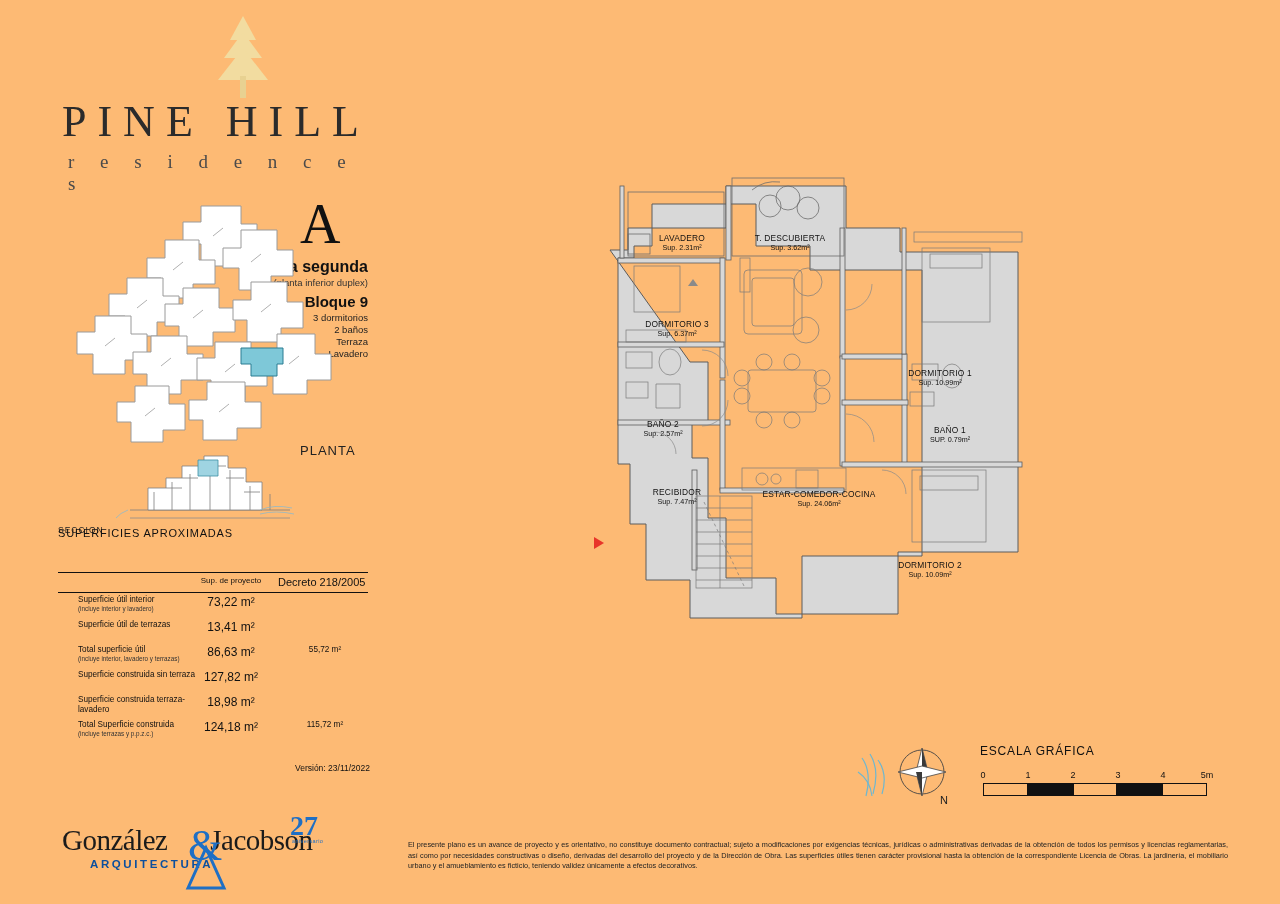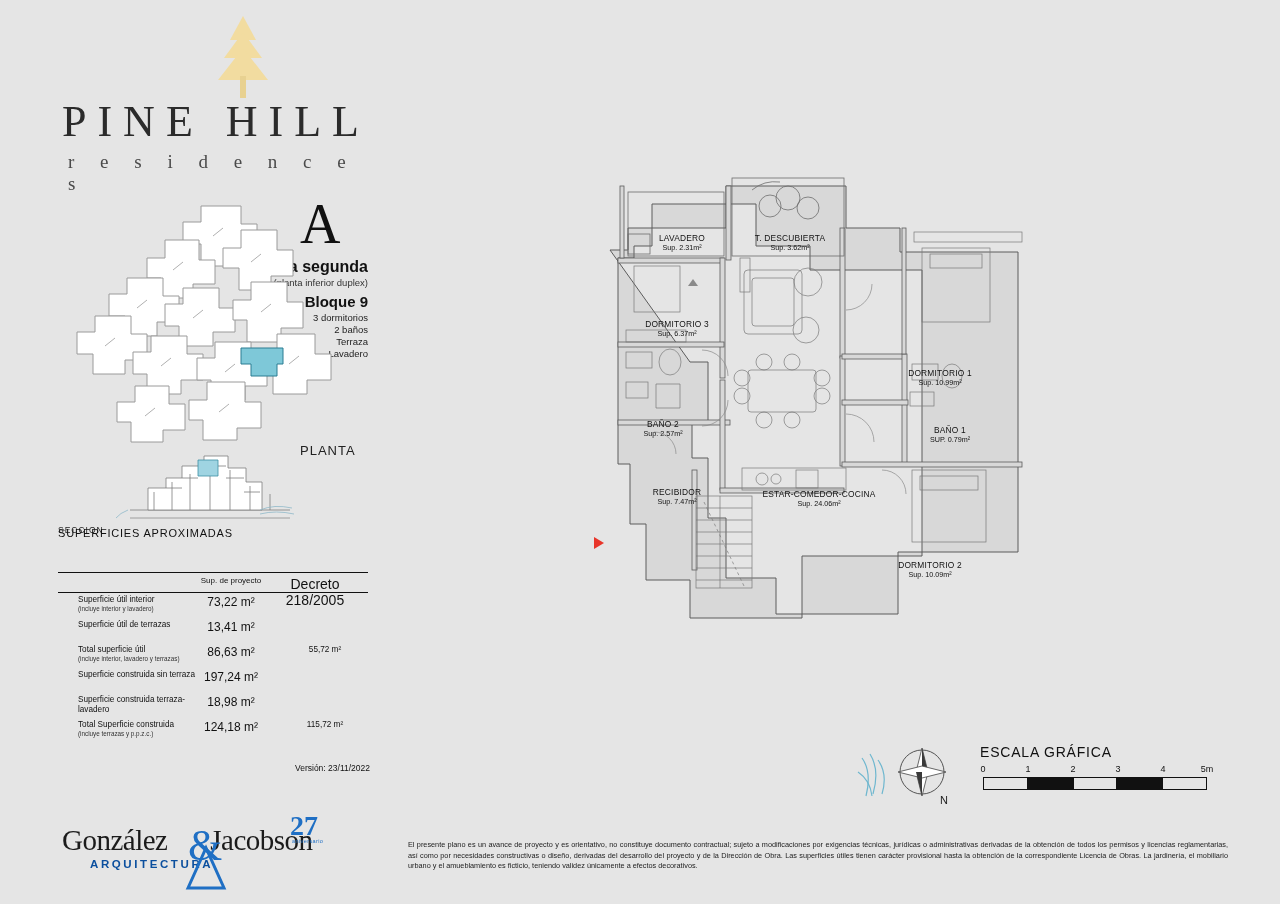--- a/index.html
+++ b/index.html
@@ -11,21 +11,21 @@
     width: 1280px;
     height: 904px;
     position: relative;
     font-family: "Liberation Sans", sans-serif;
     color: #1a1a1a;
     overflow: hidden;
   }
   .sheet {
     position: absolute;
     inset: 0;
-    background: #e5e5e5;
+    background: #fdba74;
   }
 
   
   .logo-block {
     position: absolute;
     left: 58px;
     top: 14px;
     width: 320px;
     height: 170px;
   }
@@ -173,25 +173,24 @@
   .surf-head .h-proj {
     position: absolute;
     left: 130px;
     top: 2px;
     width: 86px;
     text-align: center;
     font-size: 8px;
   }
   .surf-head .h-dec {
     position: absolute;
-    left: 212px;
+    left: 220px;
     top: 2px;
     width: 90px;
-    text-align: center;
-    font-size: 14px;
+    font-size: 11px;
   }
   .surf-row {
     position: relative;
     min-height: 20px;
     padding-top: 5px;
   }
   .surf-row .lbl {
     position: absolute;
     left: 0;
     top: 4px;
@@ -304,24 +303,24 @@
   }
 
   
   .scale-wrap {
     position: absolute;
     left: 980px;
     top: 744px;
     width: 240px;
   }
   .scale-title {
-    font-size: 14px;
+    font-size: 12px;
     letter-spacing: 0.8px;
     color: #111;
-    margin-bottom: 4px;
+    margin-bottom: 12px;
   }
   .scale-nums {
     position: relative;
     height: 13px;
     width: 232px;
   }
   .scale-nums span {
     position: absolute;
     font-size: 9px;
     color: #111;
@@ -510,21 +509,21 @@
       </span>
       <span class="v1">86,63 m²</span>
       <span class="v2">55,72 m²</span>
     </div>
 
     <div class="surf-row">
       <span class="lbl">
         <span>Superficie construida sin terraza</span>
         <span class="note"></span>
       </span>
-      <span class="v1">197,24 m²</span>
+      <span class="v1">127,82 m²</span>
       <span class="v2"></span>
     </div>
 
     <div class="surf-row">
       <span class="lbl">
         <span>Superficie construida terraza-lavadero</span>
         <span class="note"></span>
       </span>
       <span class="v1">18,98 m²</span>
       <span class="v2"></span>

